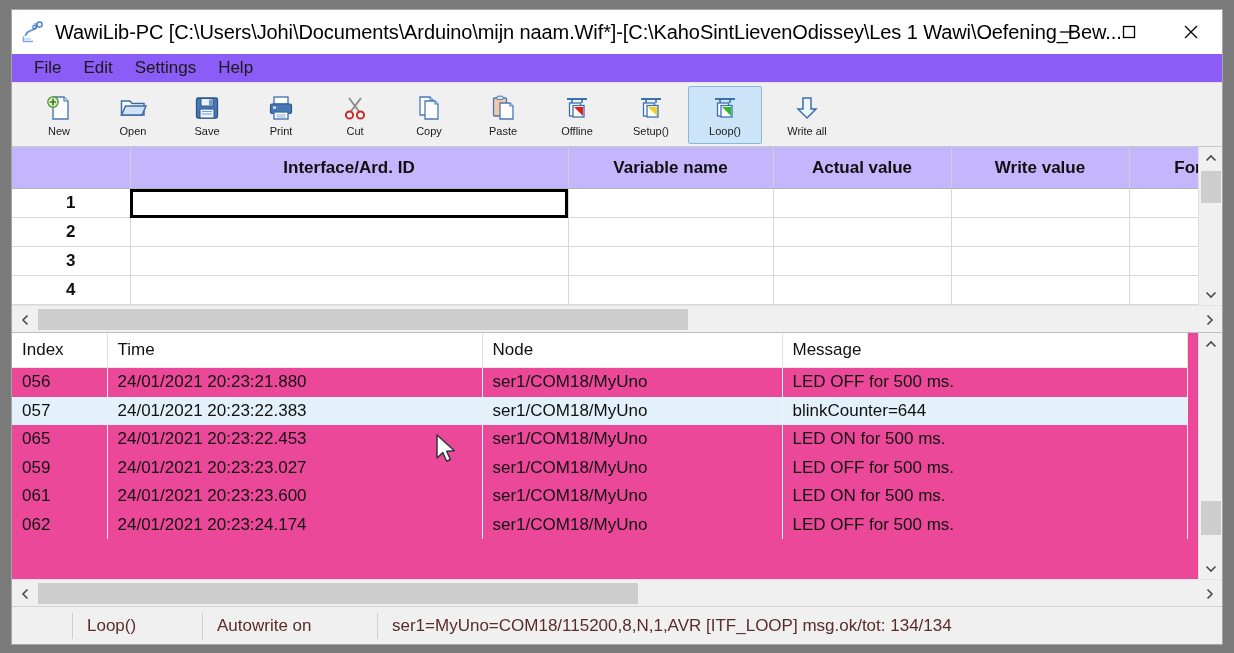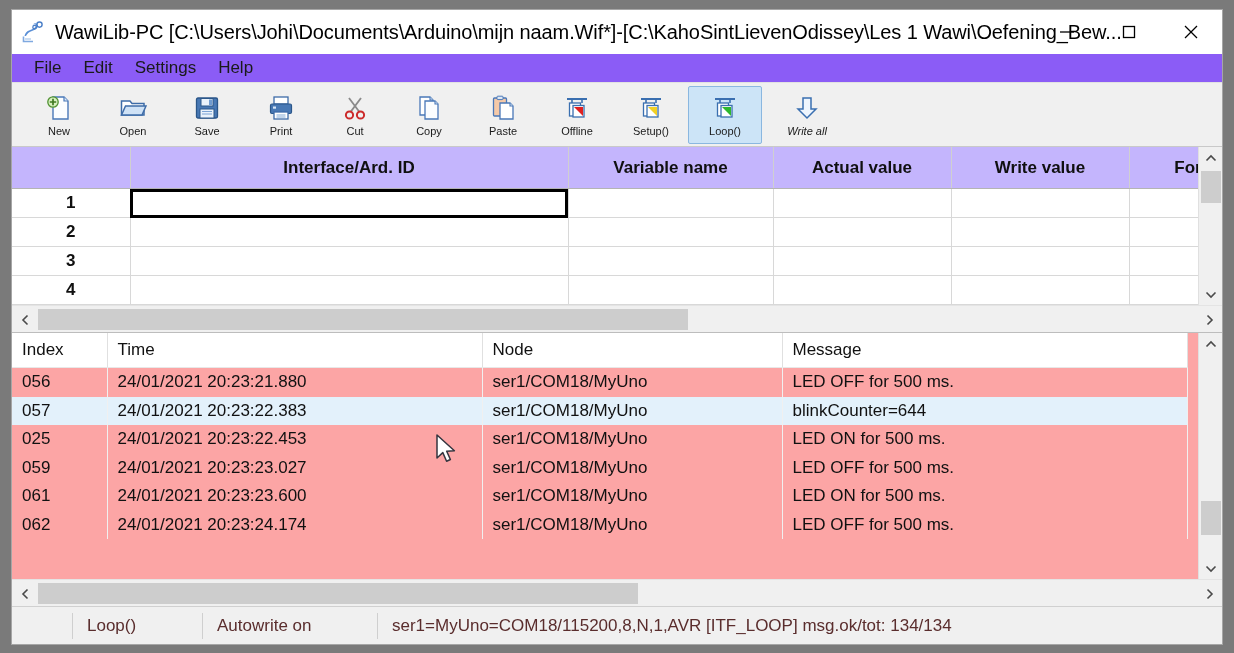--- a/index.html
+++ b/index.html
@@ -117,21 +117,21 @@
     height: 30px;
     display: flex;
     align-items: center;
     justify-content: center;
   }
   .tbtn .lbl {
     font-size: 11px;
     color: #1a1a1a;
     white-space: nowrap;
   }
-  .tbtn.wide { width: 90px; font-style: italic; }
+  .tbtn.wide { width: 90px; }
 
   
   .grid-panel {
     flex: 0 0 150px;
     position: relative;
     background: #ffffff;
     display: flex;
     flex-direction: column;
     border-bottom: 1px solid #bdbdbd;
     box-sizing: border-box;
@@ -184,21 +184,21 @@
     outline: 3px solid #000000;
     outline-offset: -3px;
     position: relative;
     z-index: 2;
   }
 
   
   .log-panel {
     flex: 1 1 auto;
     position: relative;
-    background: #fca5a5;
+    background: #ec4899;
     display: flex;
     flex-direction: column;
     min-height: 0;
   }
   .log-scrollwrap {
     flex: 1 1 auto;
     display: flex;
     overflow: hidden;
     min-height: 0;
   }
@@ -606,21 +606,21 @@
                 <td>ser1/COM18/MyUno</td>
                 <td>LED OFF for 500 ms.</td>
               </tr>
               <tr class="logrow selected">
                 <td>057</td>
                 <td>24/01/2021 20:23:22.383</td>
                 <td>ser1/COM18/MyUno</td>
                 <td>blinkCounter=644</td>
               </tr>
               <tr class="logrow">
-                <td>025</td>
+                <td>065</td>
                 <td>24/01/2021 20:23:22.453</td>
                 <td>ser1/COM18/MyUno</td>
                 <td>LED ON for 500 ms.</td>
               </tr>
               <tr class="logrow">
                 <td>059</td>
                 <td>24/01/2021 20:23:23.027</td>
                 <td>ser1/COM18/MyUno</td>
                 <td>LED OFF for 500 ms.</td>
               </tr>

